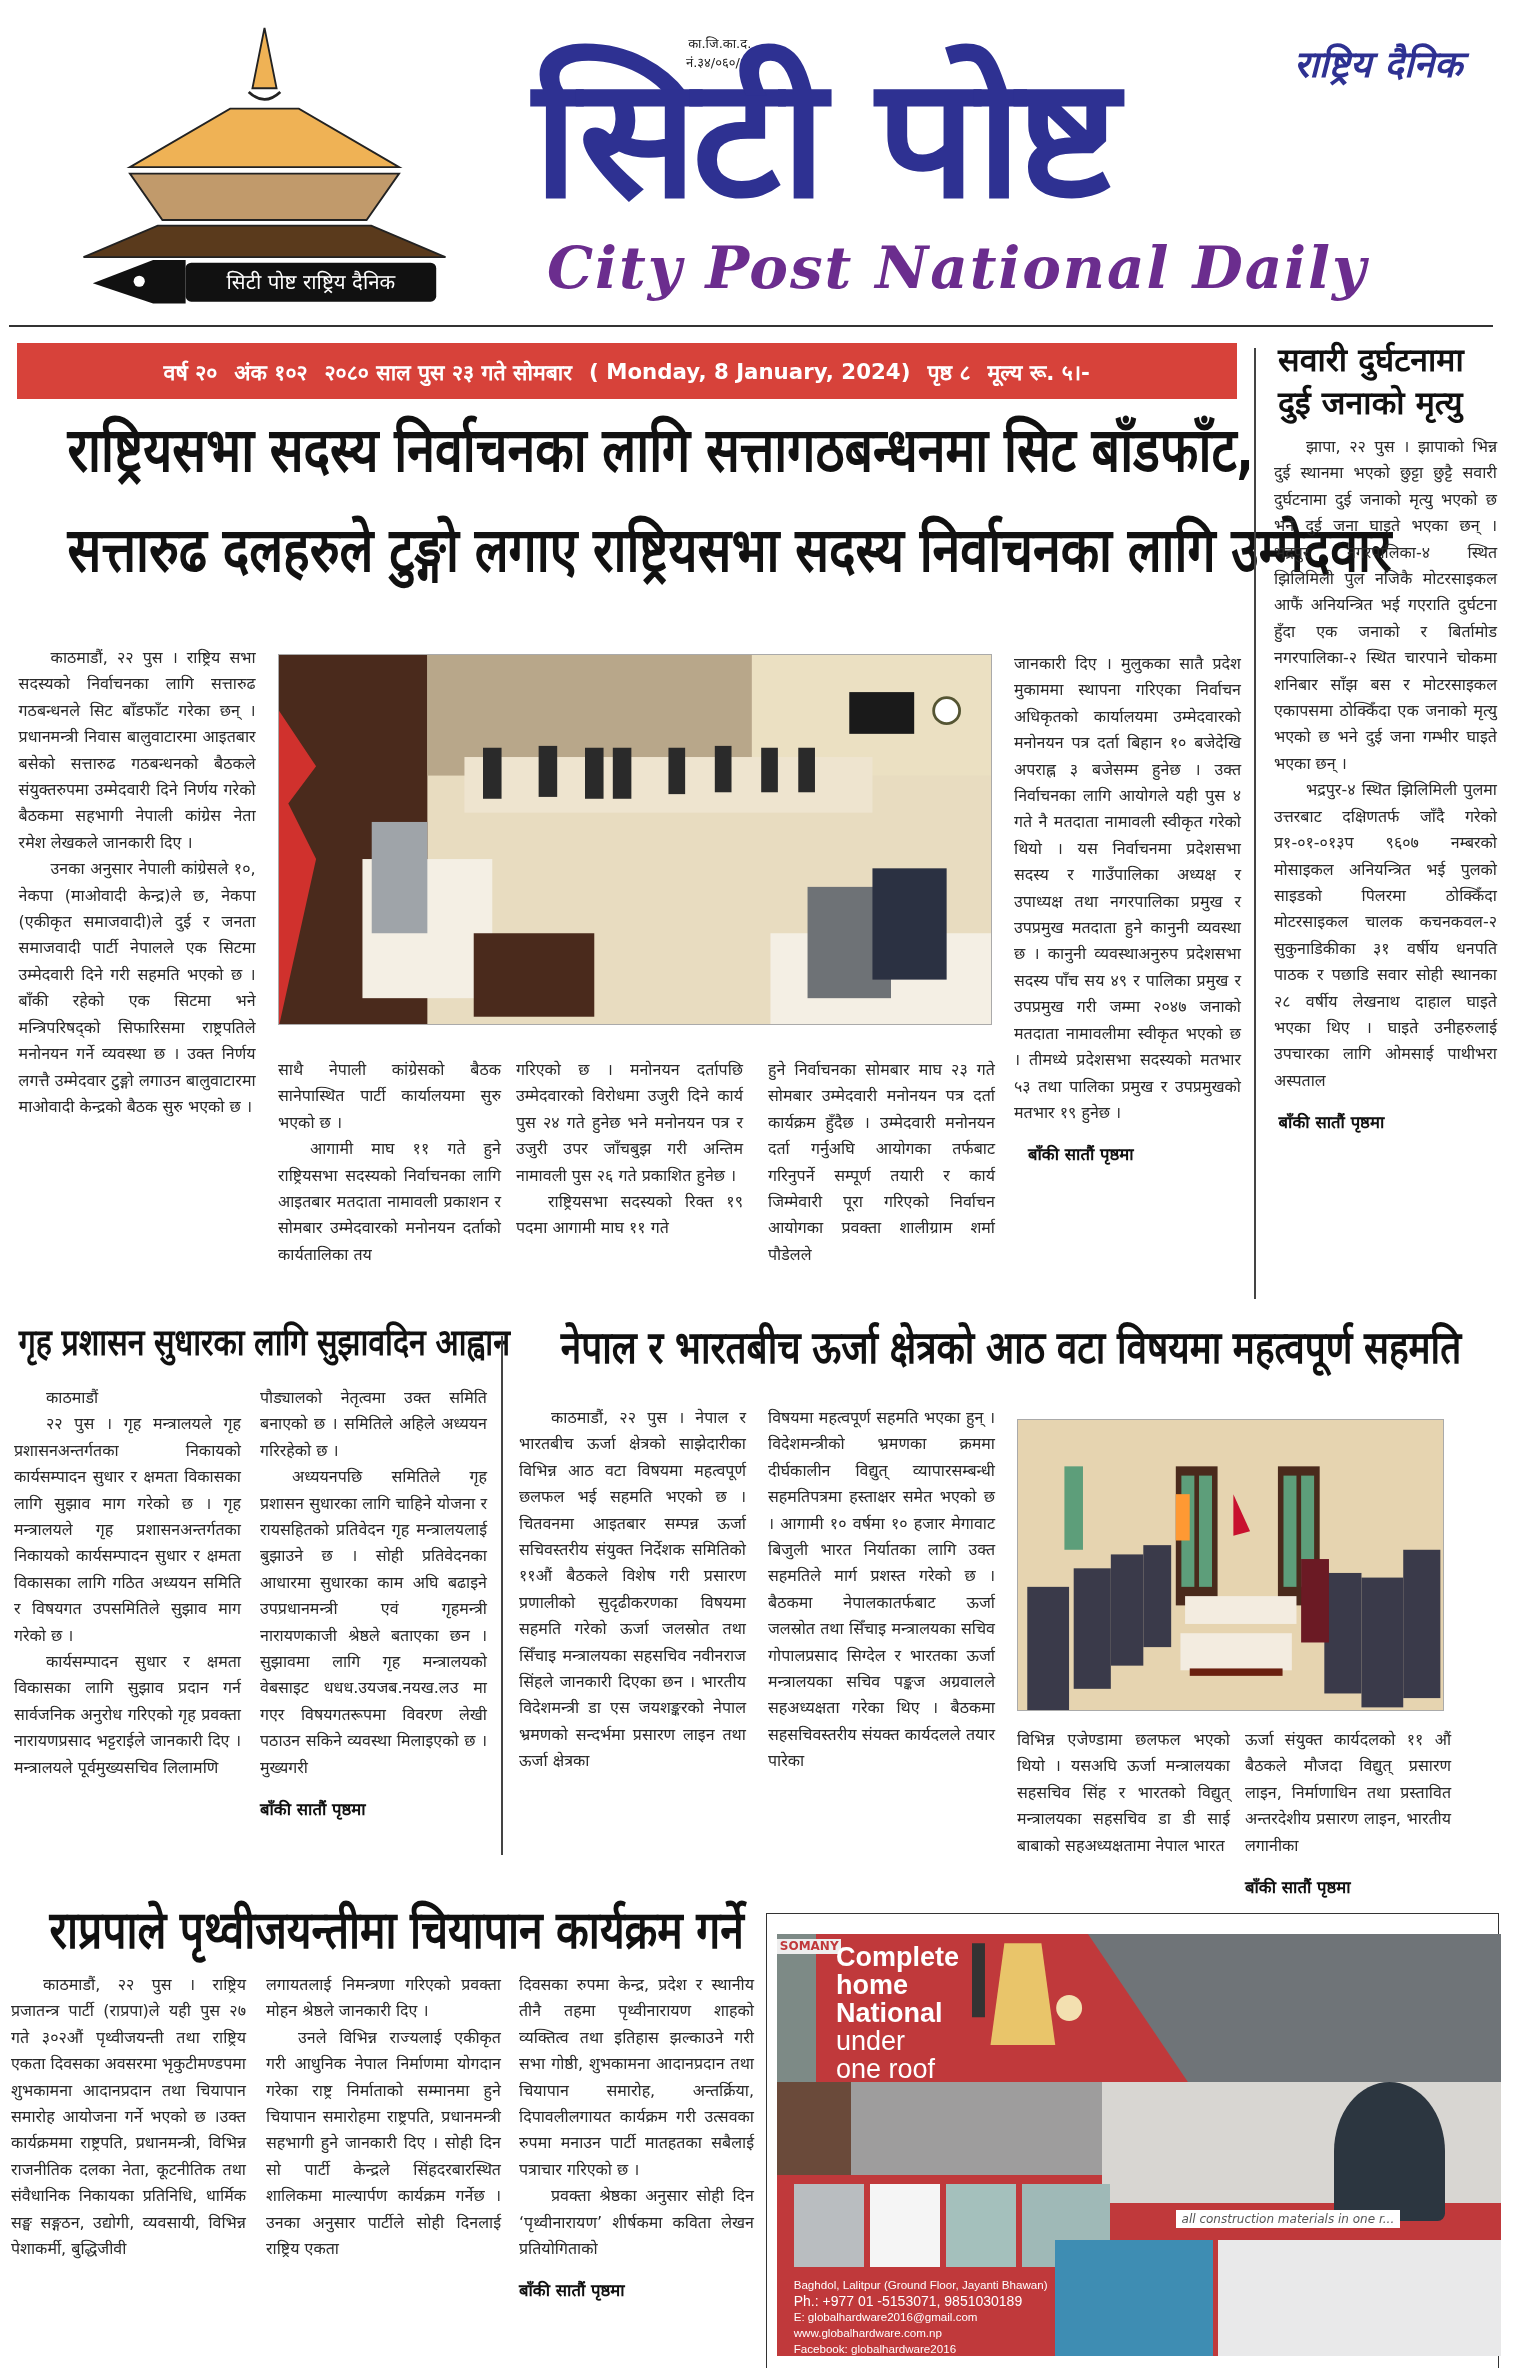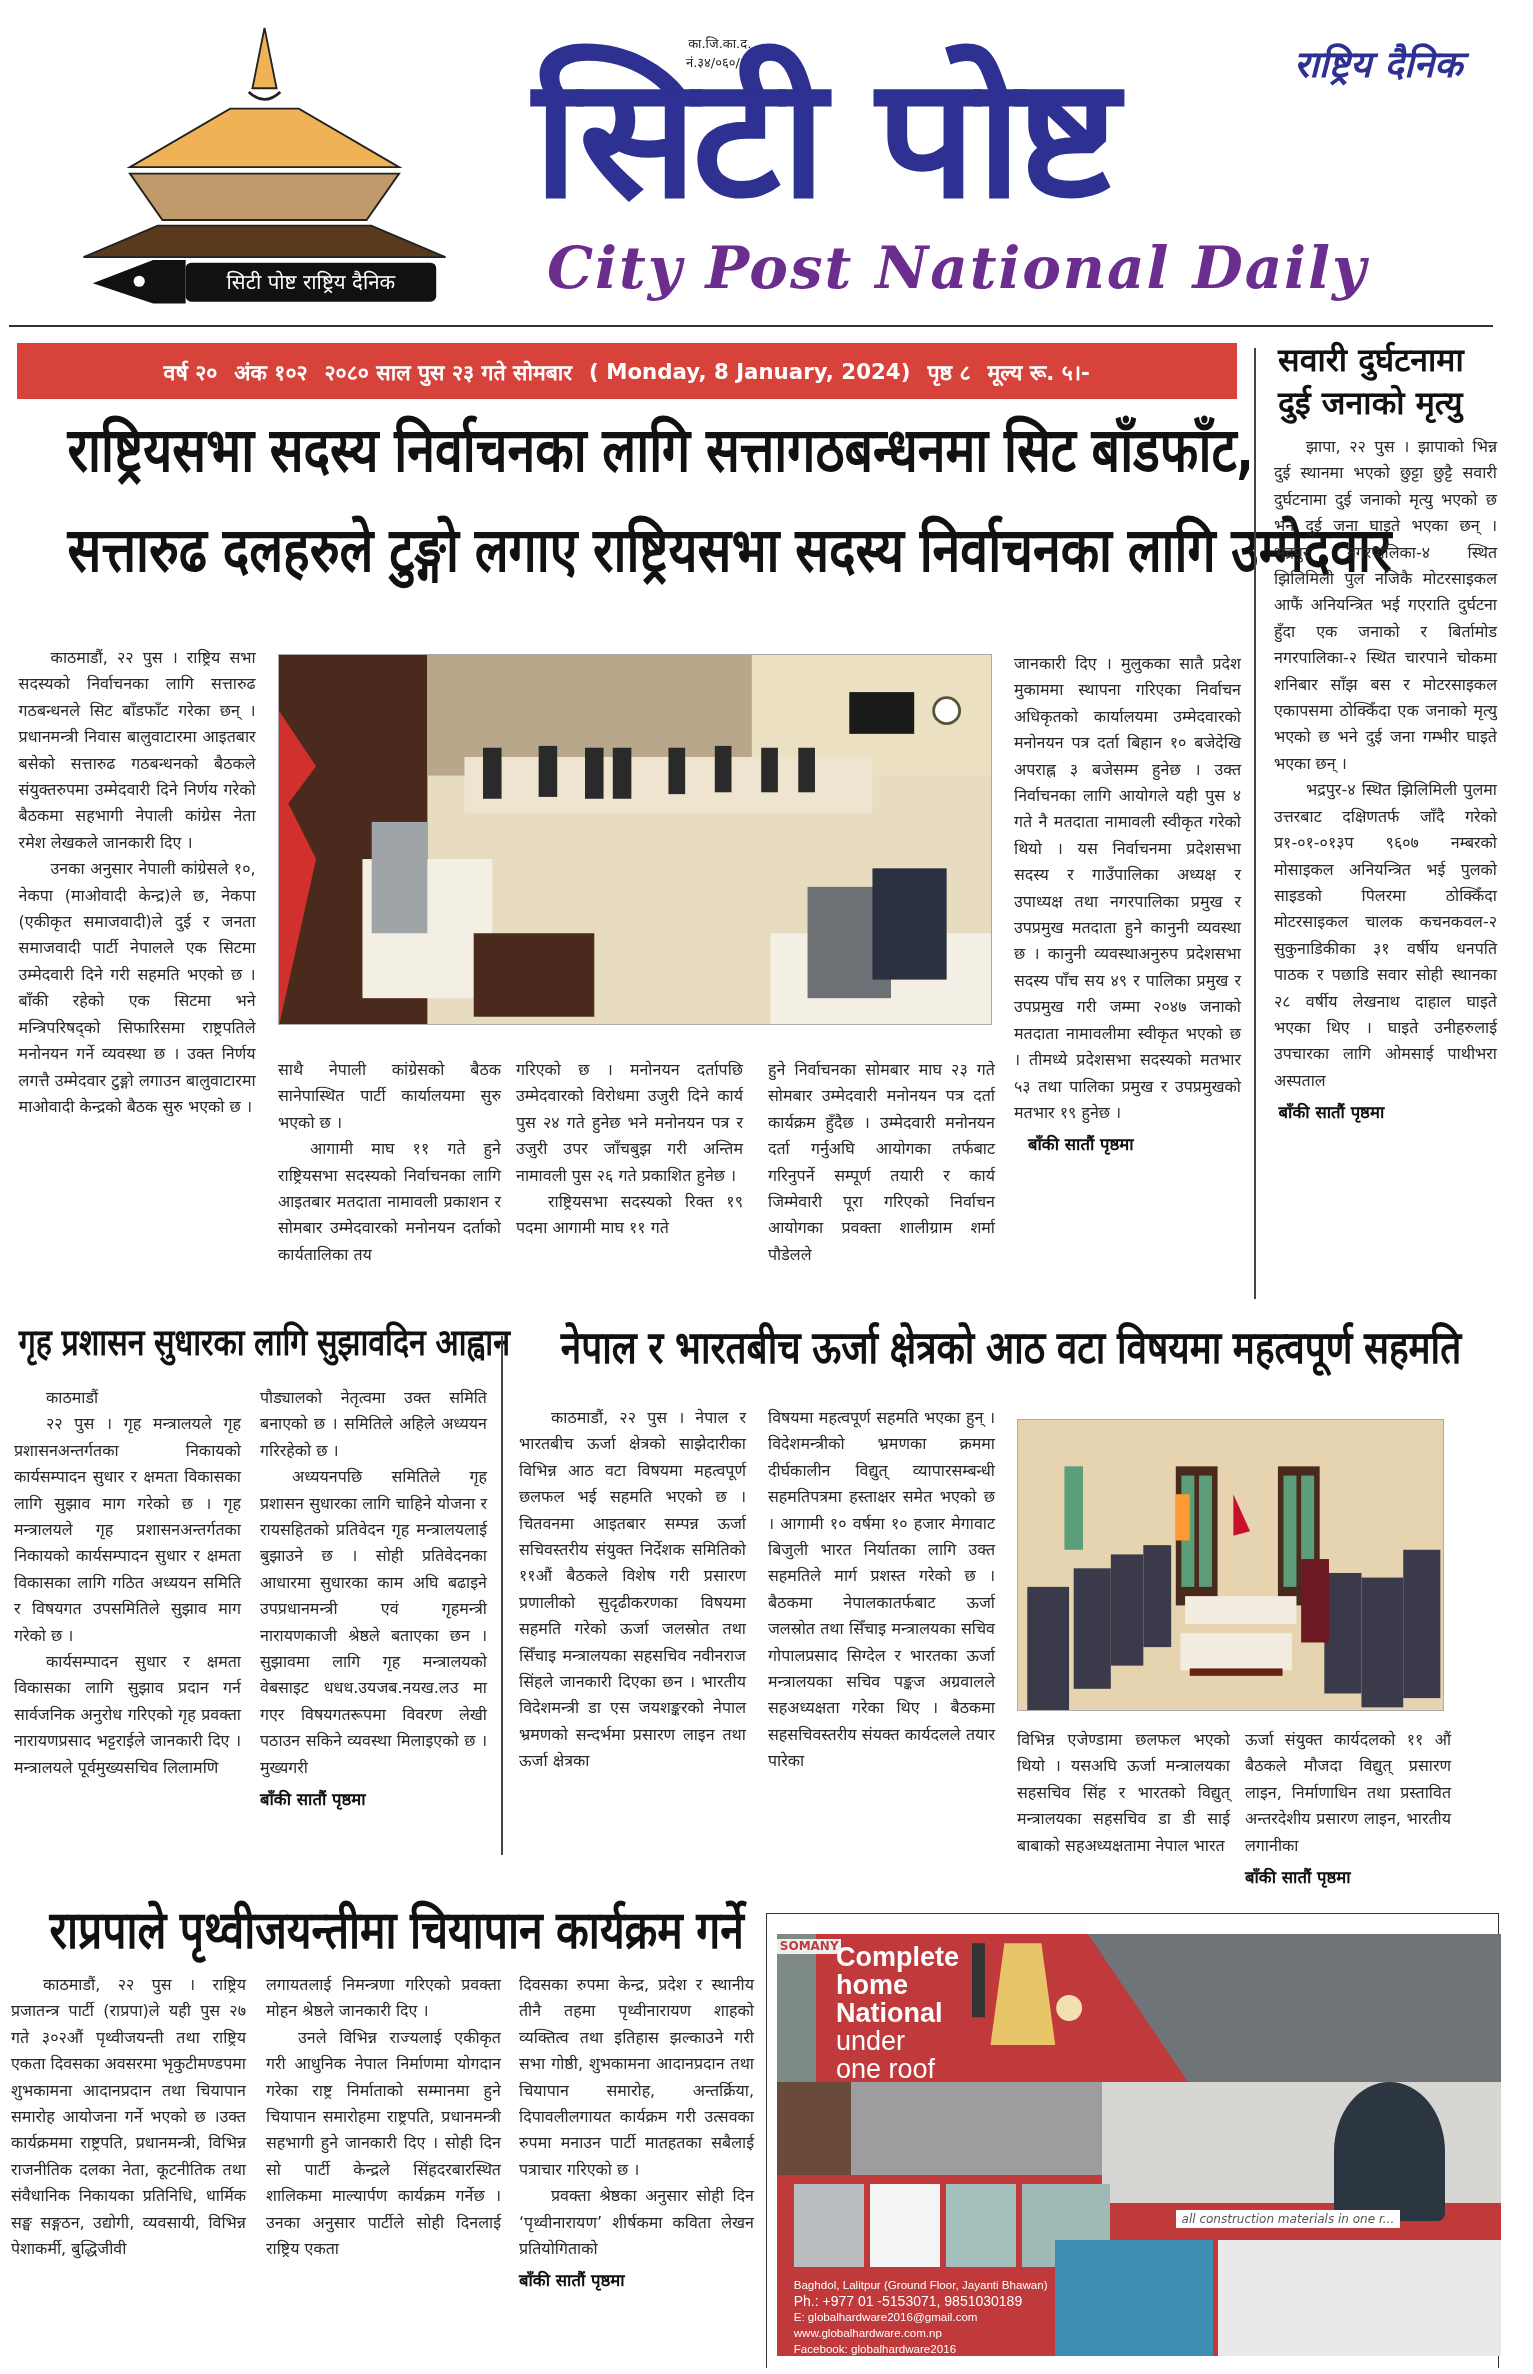--- a/index.html
+++ b/index.html
@@ -18,21 +18,21 @@
   
   .datebar { left: 16.7px; top: 343px; width: 1220px; height: 56px; background: #d7423a; color: #fff;
              font-size: 21.3px; font-weight: bold; display: flex; align-items: center; justify-content: center; gap: 17px; }
 
   .headline-big { font-family: "DejaVu Sans Condensed", "DejaVu Sans", sans-serif; font-weight: bold; color: #111; text-align: center; transform: scaleX(0.82); transform-origin: center; white-space: nowrap; }
   .h1a { left: -56px; top: 406px; width: 1373px; font-size: 61px; }
   .h1b { left: -56px; top: 506px; width: 1373px; font-size: 61px; }
 
   .col { font-size: 16px; line-height: 26.4px; text-align: justify; color: #2a2a2a; }
   .col p { text-indent: 2em; }
-  .cont { font-weight: bold; font-size: 16.7px; color: #111; margin-top: 5px; }
+  .cont { font-weight: bold; font-size: 16.7px; color: #111; margin-top: 15px; }
 
   .photo { background: #c9b99a; overflow: hidden; border: 0.9px solid #aaa; }
   .vrule { width: 1.9px; background: #444; }
 
   
   .side-h { left: 1278px; top: 339px; width: 204px; font-size: 32px; font-weight: bold; line-height: 43px; color: #111; }
   
   .ad-frame { left: 766px; top: 1913px; width: 733px; height: 455px; border: 1.9px solid #333; border-bottom: none; }
   .ad { left: 777px; top: 1934px; width: 724px; height: 422px; background: #c0393b; overflow: hidden; }
   .ad-text1 { left: 39px; top: 9.3px; color: #fff; font-weight: bold; font-size: 27px; line-height: 28px; font-family: "Liberation Sans", sans-serif; }

